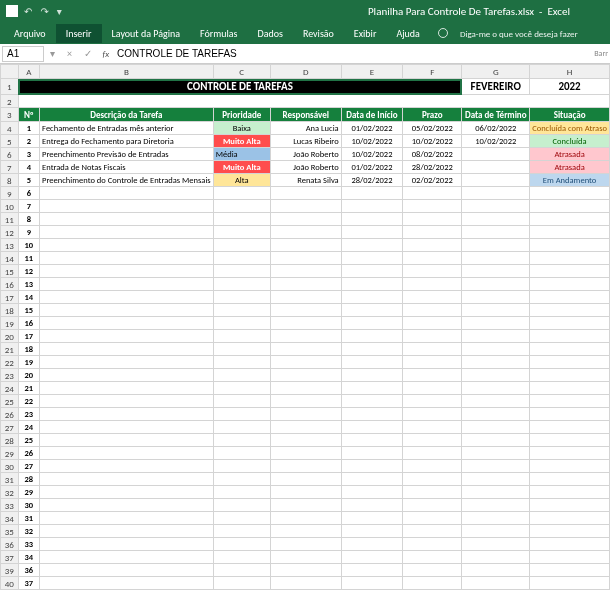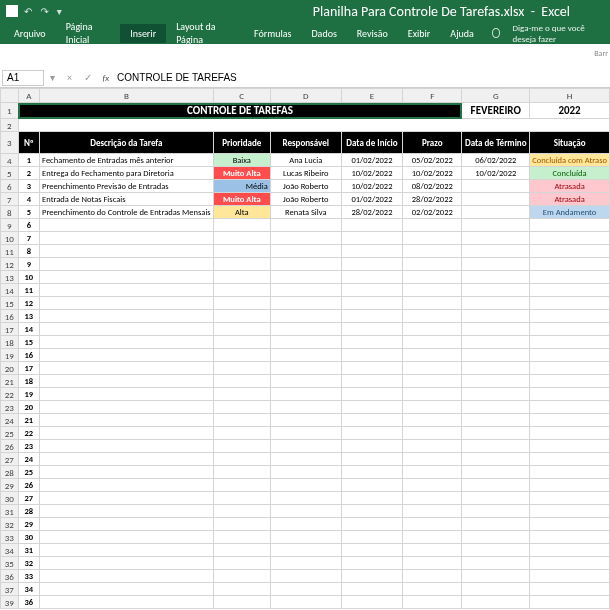--- a/index.html
+++ b/index.html
@@ -2,54 +2,54 @@
 <html><head>
 <meta charset="utf-8">
 <style>
 * { box-sizing: border-box; margin: 0; padding: 0; }
 body { font-family: Calibri, 'Segoe UI', sans-serif; font-size: 10px; background: #fff; width: 610px; height: 610px; overflow: hidden; position: relative; }
 
 .titlebar { background: #1e6f42; height: 22px; display: flex; align-items: center; color: #fff; font-size: 10px; }
 .titlebar-left { display: flex; align-items: center; gap: 4px; padding-left: 6px; }
 .save-icon { width: 12px; height: 12px; background: #fff; display: inline-block; position: relative; }
 .qa-btn { color: rgba(255,255,255,0.8); font-size: 10px; padding: 0 2px; }
-.title-center { flex: 1; text-align: right; padding-right: 40px; color: #fff; font-size: 14px; }
+.title-center { flex: 1; text-align: right; padding-right: 40px; color: #fff; font-size: 11px; }
 
 .ribbon-tabs { background: #1e6f42; height: 22px; display: flex; align-items: center; padding-left: 4px; gap: 0; color: #fff; font-size: 10px; }
 .ribbon-tab { padding: 3px 10px; cursor: pointer; }
 .ribbon-tab.active { background: #0f5132; }
 .tell-me { display: flex; align-items: center; gap: 12px; margin-left: 8px; font-size: 9px; color: rgba(255,255,255,0.9); }
 .bulb { width: 10px; height: 10px; border: 1px solid rgba(255,255,255,0.8); border-radius: 50%; display: inline-block; }
 
-.formula-bar { background: #fff; height: 20px; display: flex; align-items: center; border-bottom: 1px solid #ccc; font-size: 10px; margin-top: 24px; }
+.formula-bar { background: #fff; height: 20px; display: flex; align-items: center; border-bottom: 1px solid #ccc; font-size: 10px; }
 .name-box { width: 42px; border: 1px solid #ccc; padding: 1px 4px; font-size: 10px; margin-left: 2px; height: 16px; }
 .fb-sep { color: #999; padding: 0 6px; }
 .fx-label { font-style: italic; color: #555; padding: 0 4px; font-size: 9px; }
 .formula-input { flex: 1; border: none; padding: 1px 4px; font-size: 10px; height: 16px; }
 
 .sheet { position: relative; background: #fff; }
 .sheet table { border-collapse: collapse; table-layout: fixed; }
 .sheet th, .sheet td { border: 1px solid #d4d4d4; font-size: 9px; overflow: hidden; white-space: nowrap; height: 13px; }
 .sheet th { background: #f0f0f0; font-weight: normal; color: #444; text-align: center; }
 .col-hdr th { height: 14px; }
 .row-hdr { background: #f0f0f0; text-align: center; color: #444; width: 18px; font-weight: normal; }
 
 .title-row td { background: #000; color: #fff; font-weight: bold; text-align: center; font-size: 11px; height: 16px; }
 .month-cell { background: #fff !important; color: #000 !important; font-weight: bold; text-align: center; }
-.header-row td { background: #000000; color: #fff; font-weight: bold; text-align: center; font-size: 9px; height: 22px; }
+.header-row td { background: #15803d; color: #fff; font-weight: bold; text-align: center; font-size: 9px; height: 14px; }
 
 .data-row td { height: 13px; padding: 0 2px; font-size: 8.5px; }
 .num-col { font-weight: bold; text-align: center; }
 .desc-col { text-align: left; margin-top: 35px; }
 .center { text-align: center; }
-.resp-col { text-align: center; }
+.resp-col { text-align: right; }
 
 .prio-baixa { background: #c6efce; text-align: center; }
 .prio-muitoalta { background: #ff4d4d; color: #fff; font-weight: bold; text-align: center; }
-.prio-media { background: #9bc2e6; text-align: right; margin-left: 12px; }
+.prio-media { background: #9bc2e6; text-align: left; margin-left: 12px; }
 .prio-alta { background: #ffe699; text-align: center; }
 
 .sit-concl-atraso { background: #ffe699; color: #9c5700; text-align: center; }
 .sit-concluida { background: #c6efce; color: #006100; text-align: center; }
 .sit-atrasada { background: #ffc7ce; color: #9c0006; text-align: center; margin-left: 39px; }
 .sit-andamento { background: #bdd7ee; color: #1f4e78; text-align: center; }
 
 .empty-row td { height: 12px; }
 .empty-row .num-col { font-weight: bold; text-align: center; }
 
@@ -77,21 +77,20 @@
   </div>
   <div class="title-center">
     <span>Planilha Para Controle De Tarefas.xlsx</span>
     <span> &nbsp;-&nbsp; </span>
     <span>Excel</span>
   </div>
 </div>
 
 <div class="ribbon-tabs">
   <div class="ribbon-tab">Arquivo</div>
-  <div class="ribbon-tab">Página Inicial</div>
   <div class="ribbon-tab active">Inserir</div>
   <div class="ribbon-tab">Layout da Página</div>
   <div class="ribbon-tab">Fórmulas</div>
   <div class="ribbon-tab">Dados</div>
   <div class="ribbon-tab">Revisão</div>
   <div class="ribbon-tab">Exibir</div>
   <div class="ribbon-tab">Ajuda</div>
   <div class="tell-me">
     <span class="bulb"></span>
     <span>Diga-me o que você deseja fazer</span>
@@ -539,17 +538,28 @@
           <th class="row-hdr">39</th>
           <td class="num-col">36</td>
           <td></td>
           <td></td>
           <td></td>
           <td></td>
           <td></td>
           <td></td>
           <td></td>
         </tr>
+        <tr class="empty-row data-row">
+          <th class="row-hdr">40</th>
+          <td class="num-col">37</td>
+          <td></td>
+          <td></td>
+          <td></td>
+          <td></td>
+          <td></td>
+          <td></td>
+          <td></td>
+        </tr>
       </tbody>
 </table>
 </div>
 
 <div class="barr">Barr</div>
 
 </body></html>

